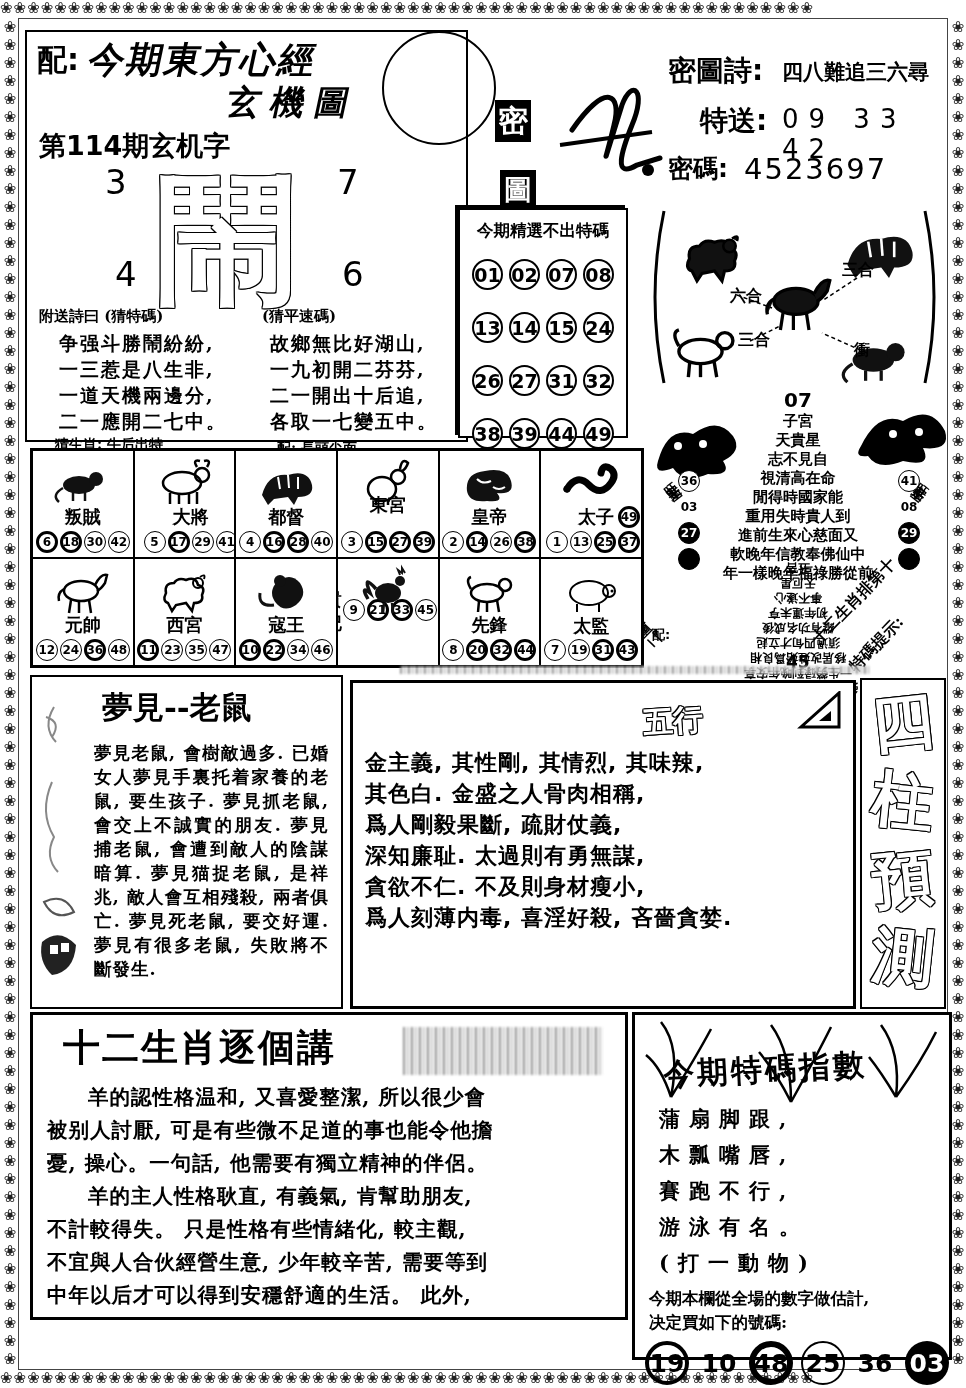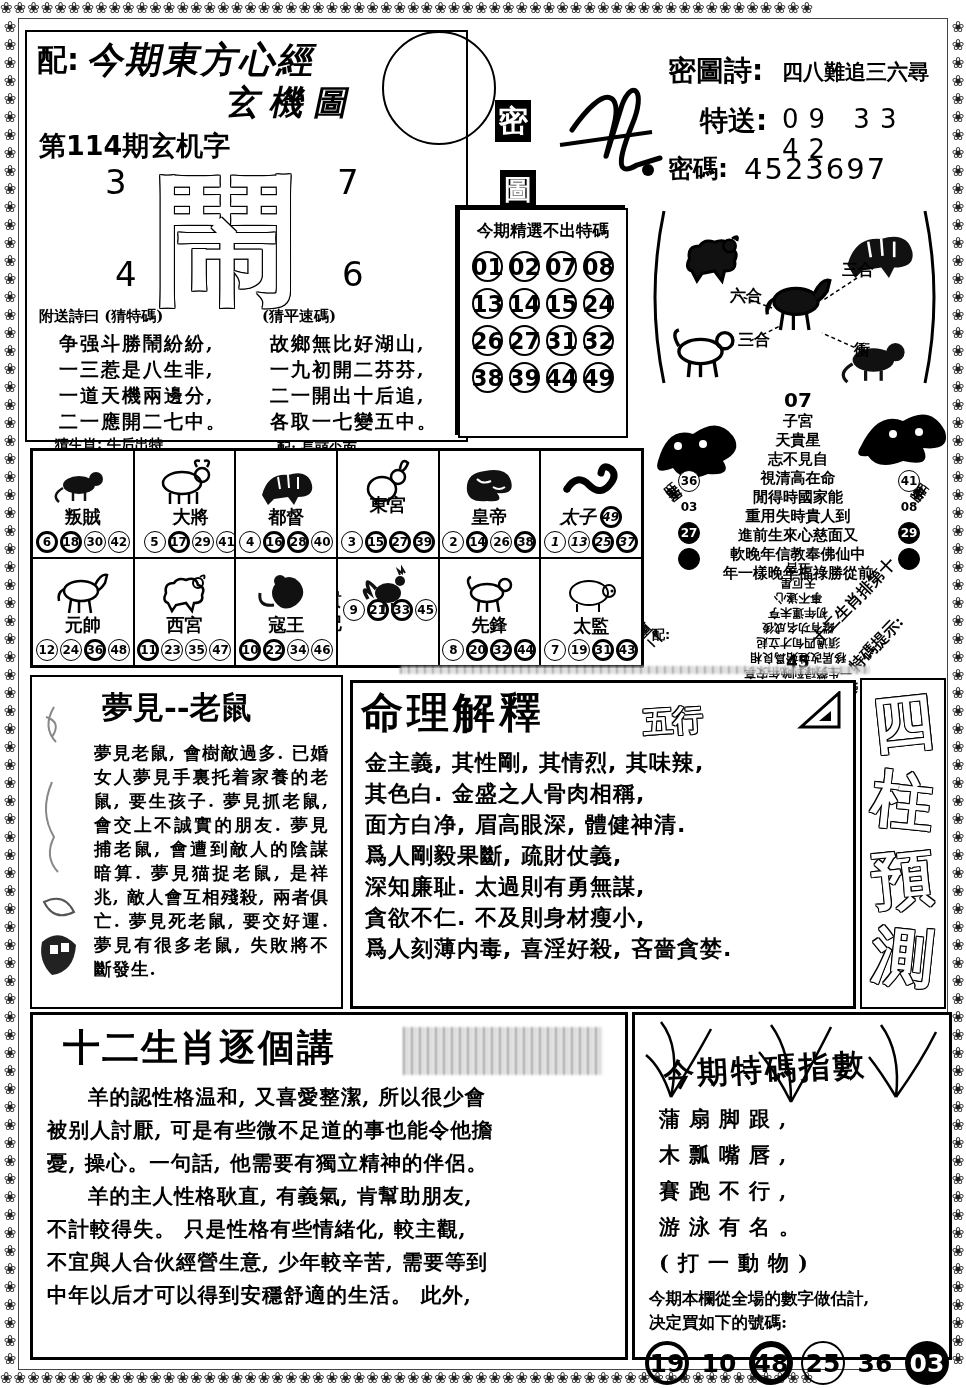--- a/index.html
+++ b/index.html
@@ -11,21 +11,21 @@
   
   .bstrip{position:absolute;color:#222;font-size:15px;line-height:17px;letter-spacing:1px;
           overflow:hidden;white-space:nowrap;}
   .bstrip.v{writing-mode:vertical-rl;letter-spacing:0;}
   .frame{position:absolute;left:18px;top:18px;right:18px;bottom:18px;border:1px solid #444;}
   
   .cn{display:inline-flex;align-items:center;justify-content:center;border:2px solid #000;
       border-radius:50%;font-weight:bold;background:#fff;box-sizing:border-box;}
   .cn.small{width:22px;height:22px;font-size:12px;border-width:1.5px;margin:0 1px;}
   .cn.small.b{border-width:3px;}
-  .cn.big{width:31px;height:31px;font-size:23px;margin:3px 3px;}
+  .cn.big{width:31px;height:31px;font-size:19px;margin:11px 3px;}
   .cn.dark{background:#000;color:#fff;}
   .cn.plain{border:none;}
   .outline-txt{color:#fff;text-shadow:-1px -1px 0 #000,1px -1px 0 #000,-1px 1px 0 #000,
     1px 1px 0 #000,0 -1px 0 #000,0 1px 0 #000,-1px 0 0 #000,1px 0 0 #000;}
   .smudge{position:absolute;background:repeating-linear-gradient(90deg,#777 0 2px,#fff 2px 4px,#999 4px 5px,#eee 5px 8px);
           filter:blur(1.2px);opacity:.8;}
   .vtext{writing-mode:vertical-rl;}
   .pyline{text-align:center;font-weight:bold;font-family:"DejaVu Serif",serif;}
 </style>
 </head>
@@ -268,21 +268,21 @@
       <div style="display: flex; align-items: center; gap: 3px; margin-bottom: 2px;">
         <span style="font-size: 18px; font-weight: 900;">皇帝</span>
       </div>
       <div style="display: flex; justify-content: center; margin-bottom: 4px;">
         <span class="cn small">2</span>
         <span class="cn small b">14</span>
         <span class="cn small">26</span>
         <span class="cn small b">38</span>
       </div>
     </div>
-    <div style="border: 1px solid rgb(0, 0, 0); position: relative; display: flex; flex-direction: column; align-items: center; justify-content: flex-end; overflow: hidden; font-style: italic;">
+    <div style="border: 1px solid rgb(0, 0, 0); position: relative; display: flex; flex-direction: column; align-items: flex-end; justify-content: flex-end; overflow: hidden;">
       <div style="position: absolute; top: 4px; left: 50%; transform: translateX(-50%);"><svg width="64" height="52" viewBox="0 0 64 52">
           <path d="M8,34 Q18,18 30,30 Q42,42 52,28 Q58,20 52,14 Q44,8 42,18" fill="none" stroke="#000" stroke-width="7" stroke-linecap="round"></path>
           <circle cx="8" cy="34" r="3.5" fill="#000"></circle>
         </svg></div>
       <div style="display: flex; align-items: center; gap: 3px; margin-bottom: 2px;">
         <span style="font-size: 18px; font-weight: 900;">太子</span>
         <span class="cn small b">49</span>
       </div>
       <div style="display: flex; justify-content: center; margin-bottom: 4px;">
         <span class="cn small">1</span>
@@ -409,47 +409,45 @@
     <rect x="16" y="258" width="8" height="9" fill="#fff"></rect>
       <rect x="27" y="256" width="8" height="9" fill="#fff"></rect>
   </svg>
   <div class="serif" style="margin:10px 0 0 70px;font-size:31px;font-weight:900;">夢見--老鼠</div>
   <div class="serif" style="margin:12px 12px 0 62px;font-size:17.5px;font-weight:bold;line-height:24px;text-align:justify;letter-spacing:1px;">夢見老鼠, 會樹敵過多. 已婚女人夢見手裏托着家養的老鼠, 要生孩子. 夢見抓老鼠, 會交上不誠實的朋友. 夢見捕老鼠, 會遭到敵人的陰謀暗算. 夢見猫捉老鼠, 是祥兆, 敵人會互相殘殺, 兩者俱亡. 夢見死老鼠, 要交好運. 夢見有很多老鼠, 失敗將不斷發生.</div>
 </div>
 
 <div class="smudge" style="left:400px;top:666px;width:470px;height:8px;"></div>
 
 <div class="box" style="left:350px;top:680px;width:506px;height:329px;border-width:3px;">
-  <span style="position:absolute;left:8px;top:2px;font-size:42px;font-weight:900;letter-spacing:4px;">命理解釋</span>
   <span class="outline-txt" style="position:absolute;left:290px;top:18px;font-size:30px;font-weight:900;transform:rotate(-4deg);">五行</span>
   <svg style="position:absolute;right:10px;top:8px;" width="48" height="40" viewBox="0 0 48 40">
     <path d="M44,2 L44,36 L6,36 Z" fill="#fff" stroke="#000" stroke-width="3"></path>
     <path d="M36,20 L36,30 L24,30 Z" fill="#000"></path>
   </svg>
   <div id="mingli-lines" style="margin:64px 0 0 12px;font-size:22px;font-weight:bold;line-height:31px;letter-spacing:1px;">
       <div>金主義, 其性剛, 其情烈, 其味辣,</div>
       <div>其色白. 金盛之人骨肉相稱,</div>
-      <div>面方白净, 眉高眼深, 體健神清.</div>
       <div>爲人剛毅果斷, 疏財仗義,</div>
       <div>深知廉耻. 太過則有勇無謀,</div>
       <div>貪欲不仁. 不及則身材瘦小,</div>
       <div>爲人刻薄内毒, 喜淫好殺, 吝嗇貪婪.</div>
     </div>
 </div>
 
 <div class="box" style="left:860px;top:678px;width:86px;height:331px;">
   <div id="banner-chars" style="display:flex;flex-direction:column;align-items:center;margin-top:4px;">
       <div class="outline-txt" style="font-size: 62px; font-weight: 900; line-height: 78px; transform: rotate(-6deg); font-family: &quot;DejaVu Serif&quot;, serif;">四</div>
       <div class="outline-txt" style="font-size: 62px; font-weight: 900; line-height: 78px; transform: rotate(6deg); font-family: &quot;DejaVu Serif&quot;, serif;">柱</div>
       <div class="outline-txt" style="font-size: 62px; font-weight: 900; line-height: 78px; transform: rotate(-6deg); font-family: &quot;DejaVu Serif&quot;, serif;">預</div>
       <div class="outline-txt" style="font-size: 62px; font-weight: 900; line-height: 78px; transform: rotate(6deg); font-family: &quot;DejaVu Serif&quot;, serif;">測</div>
     </div>
 </div>
 
-<div class="box" style="left:30px;top:1012px;width:598px;height:348px;border-width:3px;">
+<div class="box" style="left:30px;top:1012px;width:598px;height:308px;border-width:3px;">
   <div style="position:absolute;left:30px;top:8px;font-size:37px;font-weight:900;letter-spacing:2px;">十二生肖逐個講</div>
   <div class="smudge" style="left:370px;top:12px;width:200px;height:48px;"></div>
   <div id="sx-lines" class="serif" style="margin:66px 8px 0 14px;font-size:20.5px;font-weight:bold;line-height:33px;letter-spacing:1px;">
       <div style="text-indent: 2em;">羊的認性格温和, 又喜愛整潔, 所以很少會</div>
       <div>被别人討厭, 可是有些微不足道的事也能令他擔</div>
       <div>憂, 操心。一句話, 他需要有獨立精神的伴侶。</div>
       <div style="text-indent: 2em;">羊的主人性格耿直, 有義氣, 肯幫助朋友,</div>
       <div>不計較得失。 只是性格有些情緒化, 較主觀,</div>
       <div>不宜與人合伙經營生意, 少年較辛苦, 需要等到</div>
       <div>中年以后才可以得到安穩舒適的生活。 此外,</div>

